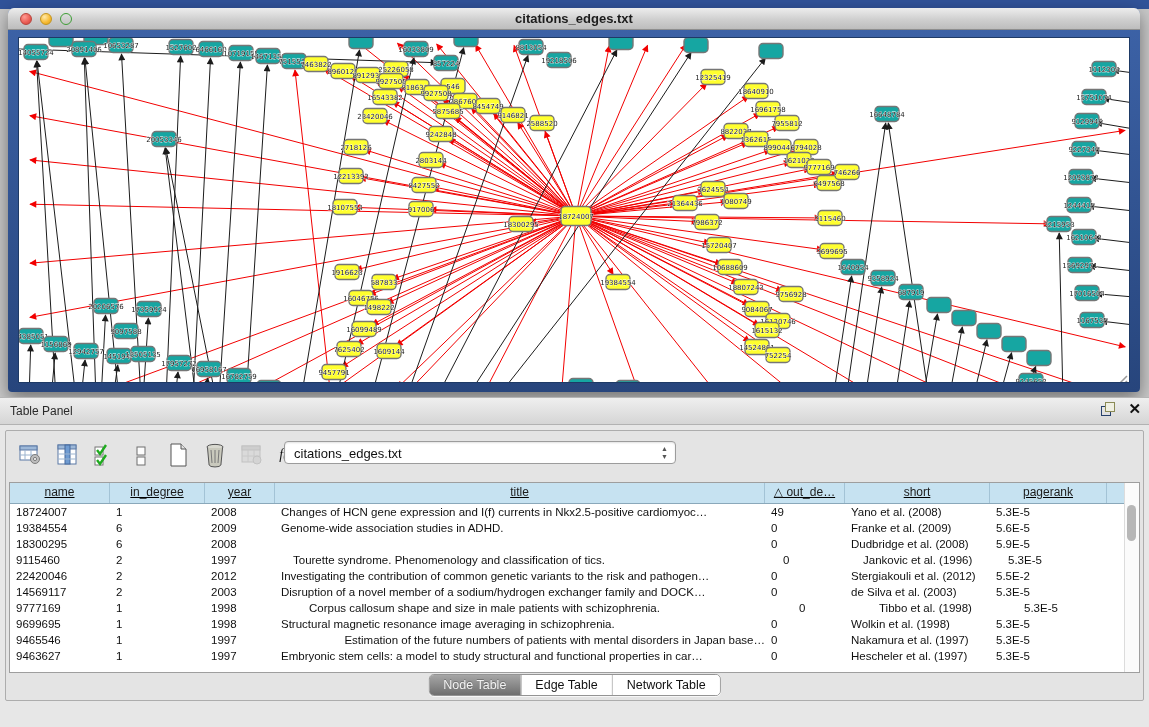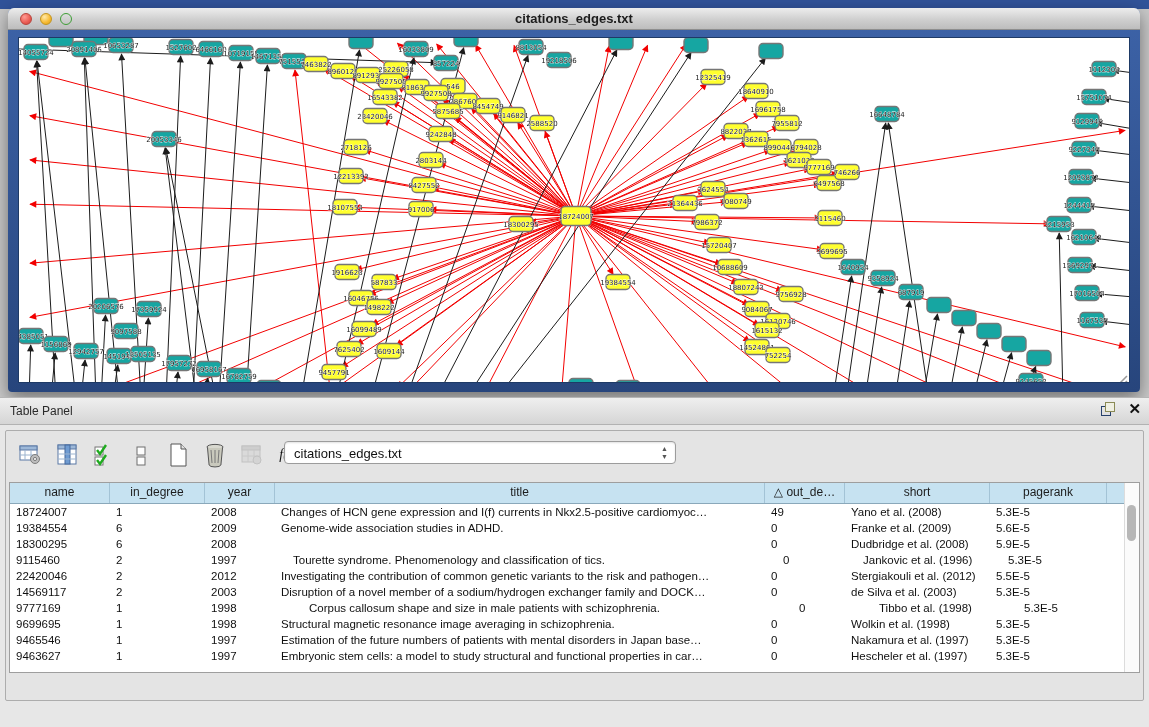--- a/index.html
+++ b/index.html
@@ -40,21 +40,21 @@
   .toolbar{position:absolute;left:10px;top:8px;height:32px;display:flex;align-items:center;gap:9px;}
   .tool{width:28px;height:28px;display:flex;align-items:center;justify-content:center;}
   .fx{font-family:"Liberation Serif",serif;font-style:italic;font-size:14px;color:#111;}
   .combo{position:absolute;left:278px;top:10px;width:392px;height:23px;background:#fff;
       border:1px solid #9c9c9c;border-radius:4px;box-shadow:inset 0 1px 2px rgba(0,0,0,.12);
       font-size:13px;color:#111;line-height:23px;padding-left:9px;box-sizing:border-box;}
   .combo .steppers{position:absolute;right:7px;top:3px;display:flex;flex-direction:column;line-height:8px;
       font-size:7px;color:#555;}
   .tablewrap{position:absolute;left:3px;right:3px;top:51px;height:189px;background:#fff;
       border:1px solid #9e9e9e;overflow:hidden;}
-  .thead{display:flex;height:20px;background:#c6e2f1;border-bottom:1px solid #8aa8ba;}
+  .thead{display:flex;height:20px;background:#c6e2f1;border-bottom:1px solid #8aa8ba;text-decoration:underline;}
   .th{box-sizing:border-box;border-right:1px solid #a3c3d6;font-size:12px;color:#1c1c1c;
       text-align:center;line-height:19px;overflow:hidden;white-space:nowrap;}
   .trow{display:flex;height:16px;}
   .td{box-sizing:border-box;padding-left:6px;font-size:11.5px;color:#101010;line-height:16px;
       overflow:hidden;white-space:nowrap;text-overflow:clip;}
   .vscroll{position:absolute;right:0;top:0;bottom:0;width:14px;background:#fbfbfb;border-left:1px solid #dcdcdc;}
   .vthumb{position:absolute;left:2px;top:22px;width:9px;height:36px;border-radius:5px;background:#b7b7b7;}
   .tabsbar{position:absolute;left:50%;transform:translateX(-50%);bottom:4px;display:flex;
       border:1px solid #949494;border-radius:5px;overflow:hidden;background:#fff;
       box-shadow:0 1px 0 rgba(255,255,255,.7);}
@@ -599,21 +599,21 @@
             <div class="td" style="width: 145px;">Jankovic et al. (1996)</div>
             <div class="td" style="width: 117px;">5.3E-5</div>
           </div>
           <div class="trow">
             <div class="td" style="width: 100px;">22420046</div>
             <div class="td" style="width: 95px;">2</div>
             <div class="td" style="width: 70px;">2012</div>
             <div class="td" style="width: 490px;">Investigating the contribution of common genetic variants to the risk and pathogen…</div>
             <div class="td" style="width: 80px;">0</div>
             <div class="td" style="width: 145px;">Stergiakouli et al. (2012)</div>
-            <div class="td" style="width: 117px;">5.5E-5</div>
+            <div class="td" style="width: 117px;">5.5E-2</div>
           </div>
           <div class="trow">
             <div class="td" style="width: 100px;">14569117</div>
             <div class="td" style="width: 95px;">2</div>
             <div class="td" style="width: 70px;">2003</div>
             <div class="td" style="width: 490px;">Disruption of a novel member of a sodium/hydrogen exchanger family and DOCK…</div>
             <div class="td" style="width: 80px;">0</div>
             <div class="td" style="width: 145px;">de Silva et al. (2003)</div>
             <div class="td" style="width: 117px;">5.3E-5</div>
           </div>
@@ -632,35 +632,40 @@
             <div class="td" style="width: 70px;">1998</div>
             <div class="td" style="width: 490px;">Structural magnetic resonance image averaging in schizophrenia.</div>
             <div class="td" style="width: 80px;">0</div>
             <div class="td" style="width: 145px;">Wolkin et al. (1998)</div>
             <div class="td" style="width: 117px;">5.3E-5</div>
           </div>
           <div class="trow">
             <div class="td" style="width: 100px;">9465546</div>
             <div class="td" style="width: 95px;">1</div>
             <div class="td" style="width: 70px;">1997</div>
-            <div class="td" style="width: 490px;">Estimation of the future numbers of patients with mental disorders in Japan base…</div>
+            <div class="td" style="width: 490px; text-align: right;">Estimation of the future numbers of patients with mental disorders in Japan base…</div>
             <div class="td" style="width: 80px;">0</div>
             <div class="td" style="width: 145px;">Nakamura et al. (1997)</div>
             <div class="td" style="width: 117px;">5.3E-5</div>
           </div>
           <div class="trow">
             <div class="td" style="width: 100px;">9463627</div>
             <div class="td" style="width: 95px;">1</div>
             <div class="td" style="width: 70px;">1997</div>
             <div class="td" style="width: 490px;">Embryonic stem cells: a model to study structural and functional properties in car…</div>
             <div class="td" style="width: 80px;">0</div>
             <div class="td" style="width: 145px;">Hescheler et al. (1997)</div>
             <div class="td" style="width: 117px;">5.3E-5</div>
           </div>
         </div>
       <div class="vscroll">
         <div class="vthumb"></div>
       </div>
     </div>
 
+    <div class="tabsbar" id="tabsbar">
+        <span class="tab sel">Node Table</span>
+        <span class="tab">Edge Table</span>
+        <span class="tab">Network Table</span>
+      </div>
   </div>
 
 </div>
 
 </body></html>

